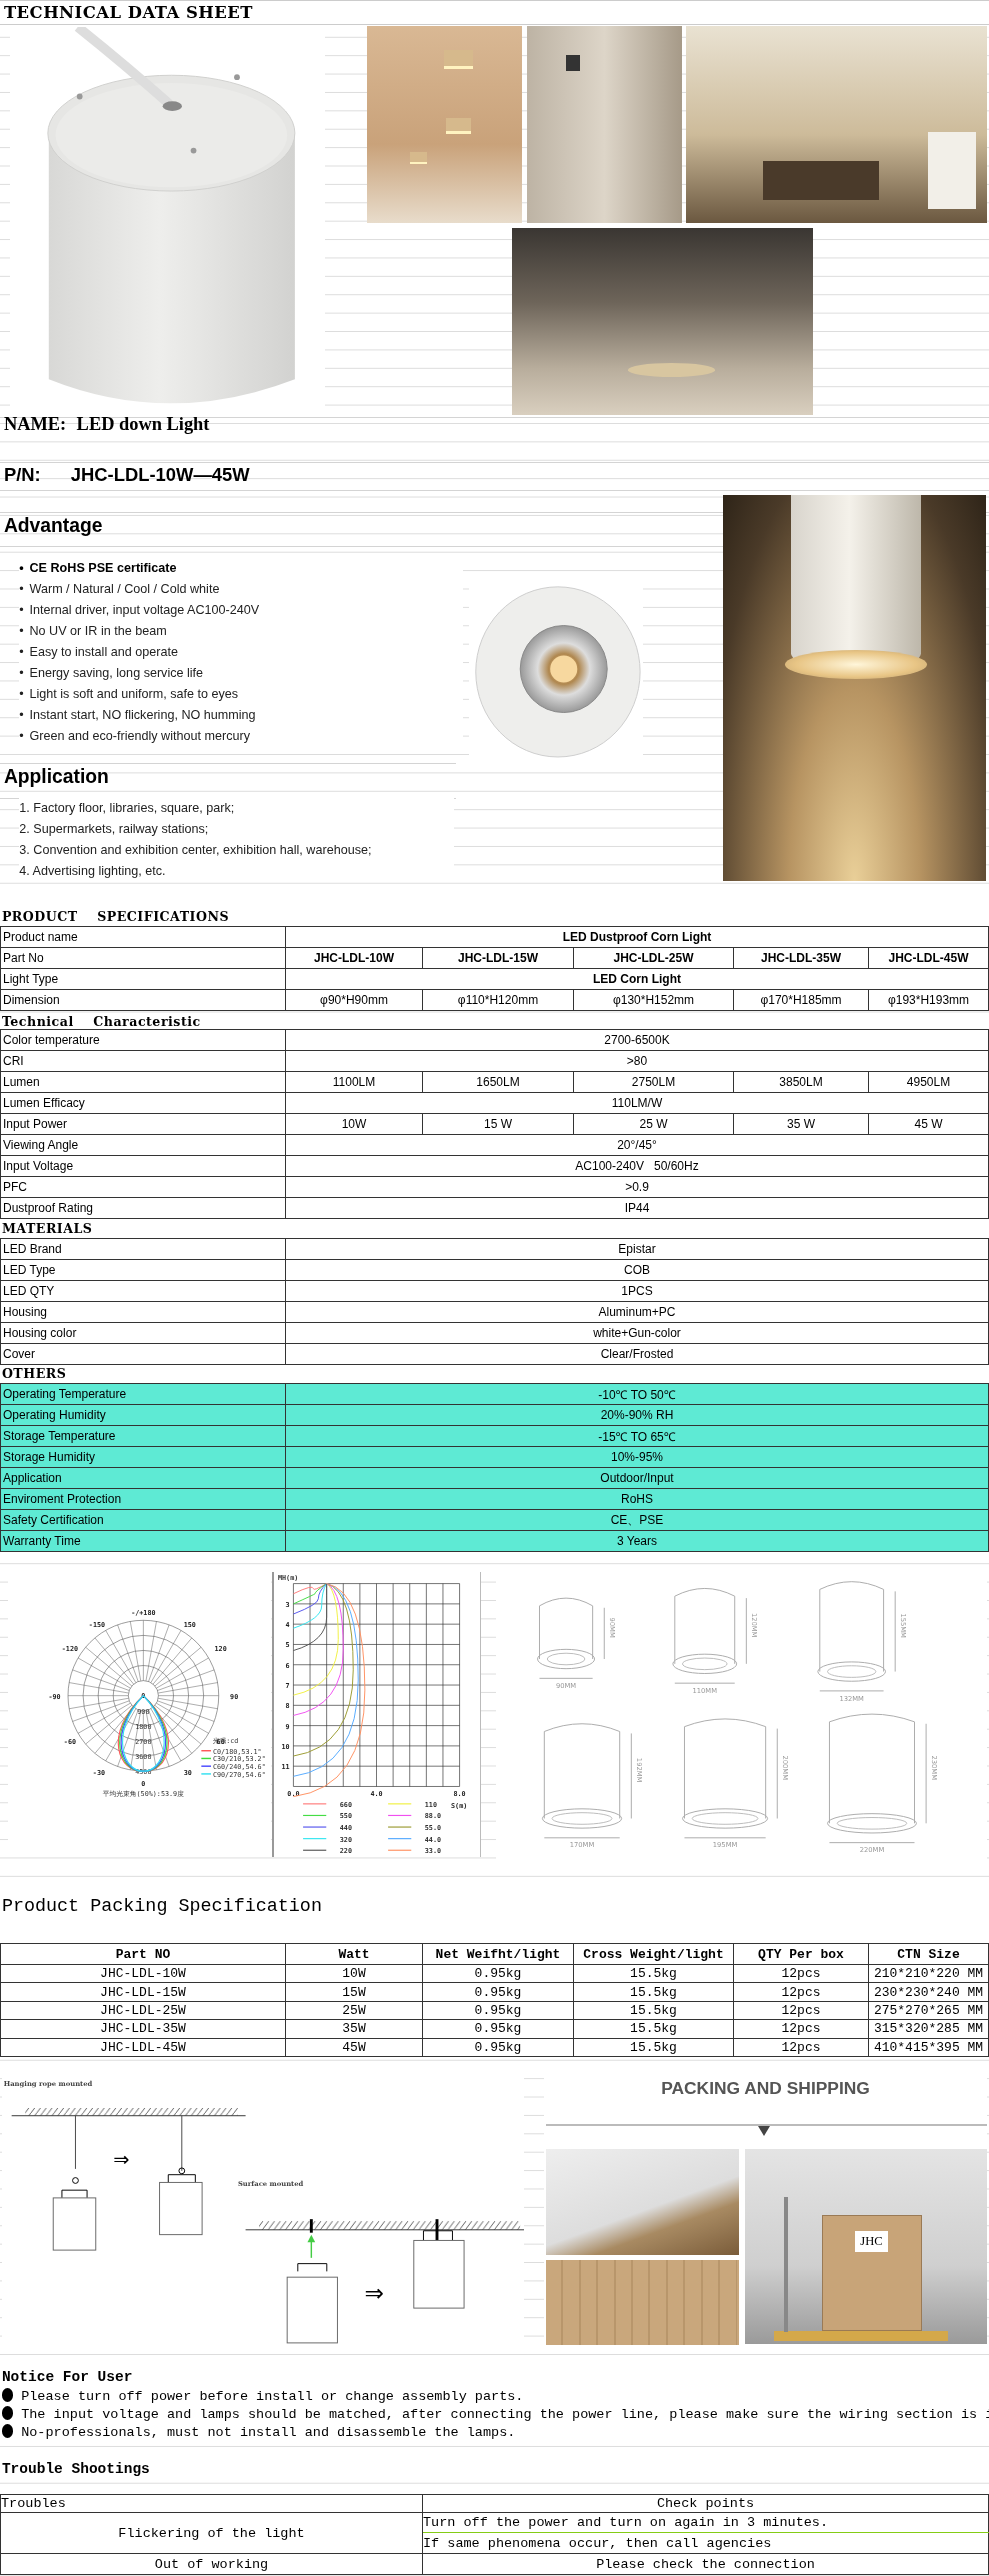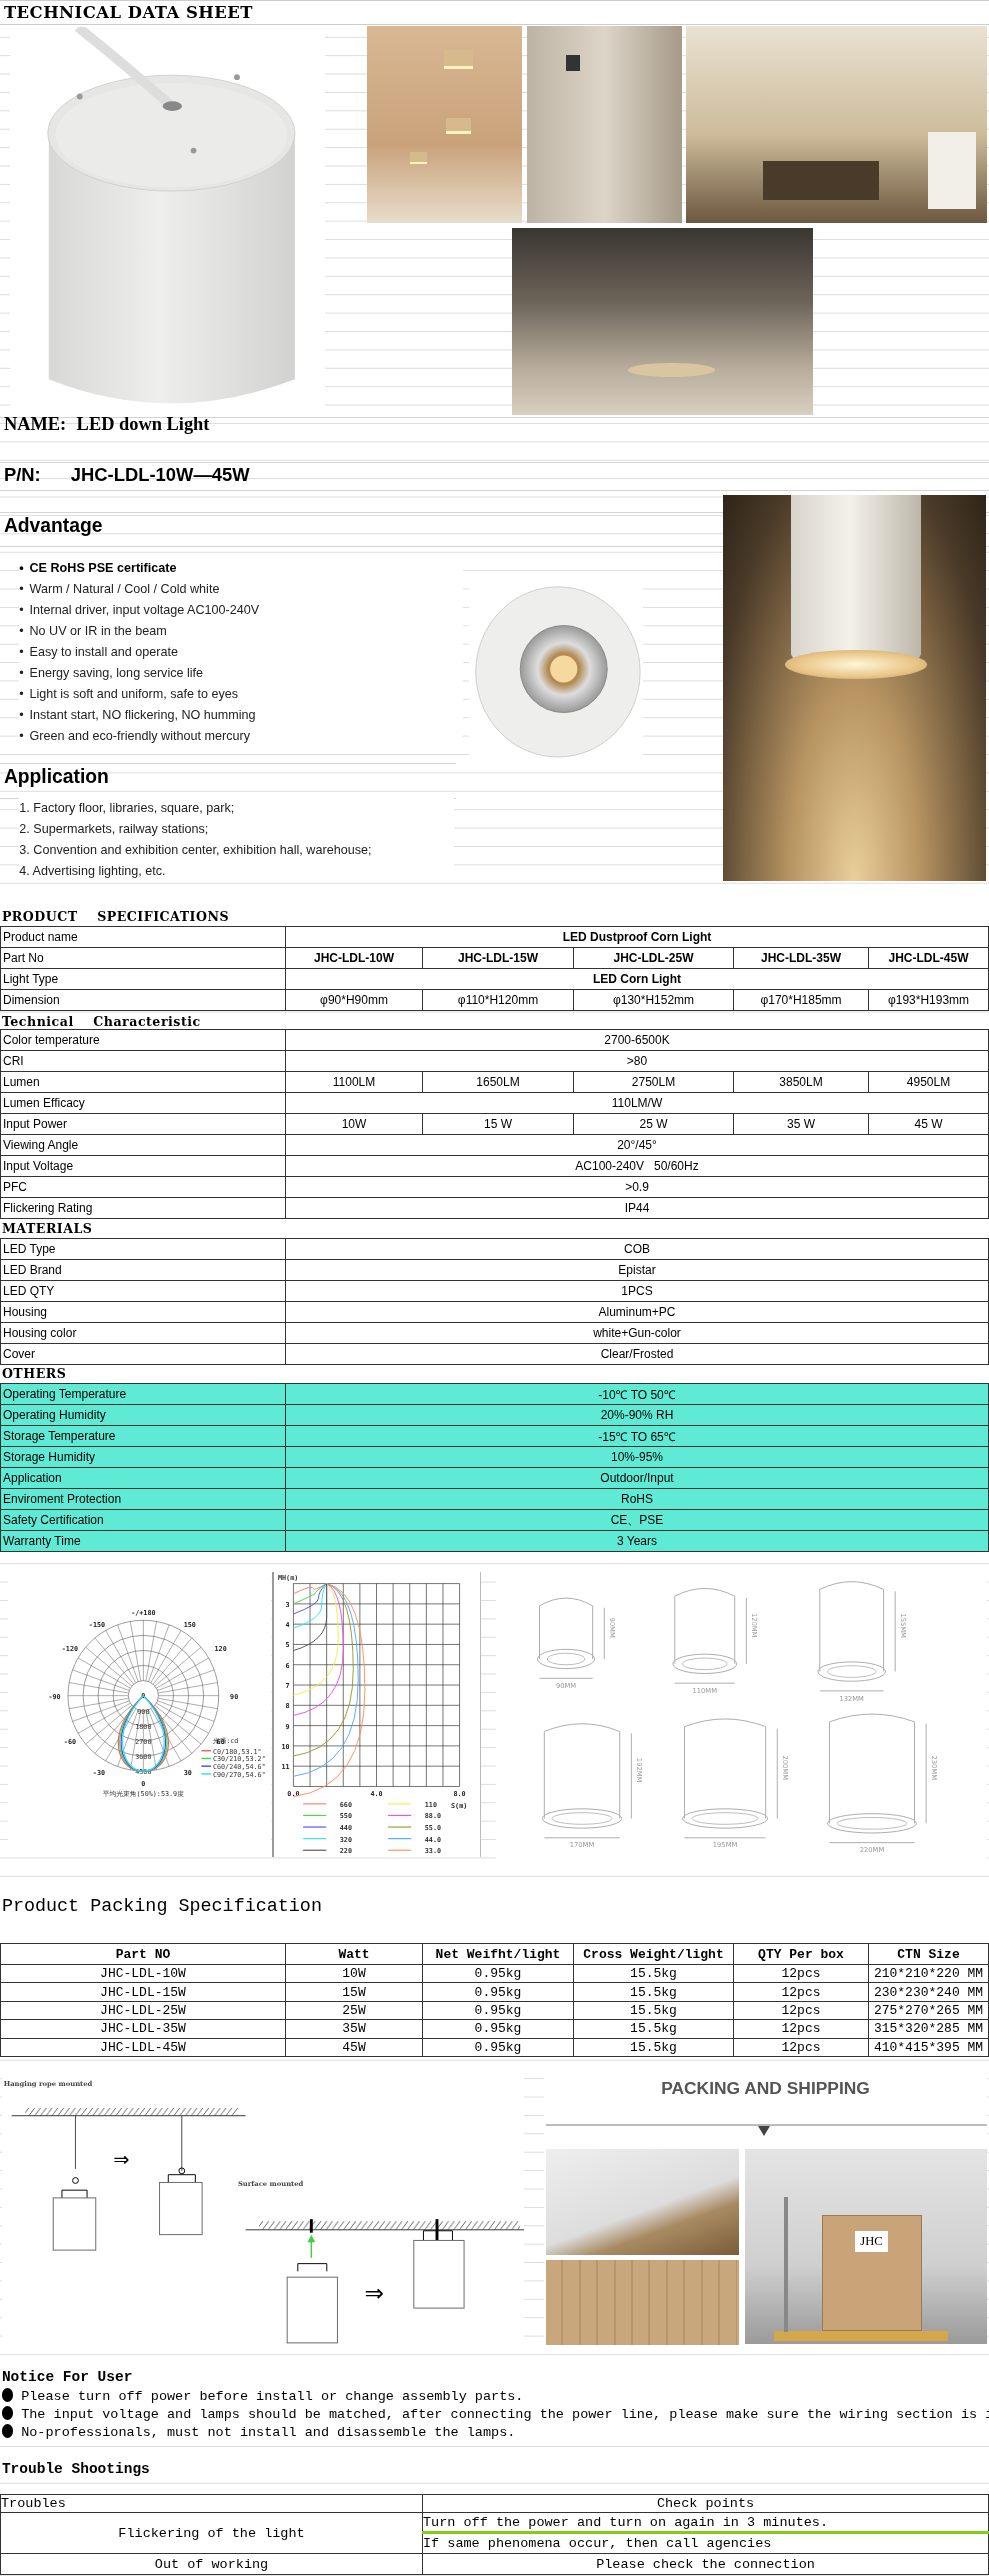--- a/index.html
+++ b/index.html
@@ -201,37 +201,37 @@
       </tr>
  <tr>
         <td class="lbl">Input Voltage</td>
         <td class="c" colspan="5" style="white-space:pre">AC100-240V   50/60Hz</td>
       </tr>
  <tr>
         <td class="lbl">PFC</td>
         <td class="c" colspan="5">&gt;0.9</td>
       </tr>
  <tr>
-        <td class="lbl">Flickering Rating</td>
+        <td class="lbl">Dustproof Rating</td>
         <td class="c" colspan="5">IP44</td>
       </tr>
 </tbody>
   </table>
 
 <div class="abs" style="left:0;top:1219px;width:989px;height:19.3px;background:#fff"></div>
 <div class="sec-h" style="top:1221px">MATERIALS</div>
 <table class="spec abs" style="left:0;top:1238px;width:989px;background:#fff">
  <tbody>
       <tr>
+        <td class="lbl">LED Brand</td>
+        <td class="c">Epistar</td>
+      </tr>
+ <tr>
         <td class="lbl">LED Type</td>
         <td class="c">COB</td>
-      </tr>
- <tr>
-        <td class="lbl">LED Brand</td>
-        <td class="c">Epistar</td>
       </tr>
  <tr>
         <td class="lbl">LED QTY</td>
         <td class="c">1PCS</td>
       </tr>
  <tr>
         <td class="lbl">Housing</td>
         <td class="c">Aluminum+PC</td>
       </tr>
  <tr>
@@ -592,21 +592,21 @@
 <div class="abs" style="left:0;top:2459px;width:989px;height:19.3px;background:#fff"></div>
 <div class="abs mono" style="left:1.9px;top:2461px;font-size:14.5px;font-weight:bold">Trouble Shootings</div>
 <table class="trouble abs" style="left:0;top:2494px;width:989px;background:#fff">
  <tbody>
       <tr>
         <td style="width:422px;text-align:left;height:18.4px">Troubles</td>
         <td style="text-align:center">Check points</td>
       </tr>
  <tr>
         <td rowspan="2" style="text-align:center">Flickering of the light</td>
-        <td style="height:20px;border-bottom:3px solid #84cc16">Turn off the power and turn on again in 3 minutes.</td>
+        <td style="height:20px;border-bottom:1px solid #84cc16">Turn off the power and turn on again in 3 minutes.</td>
       </tr>
  <tr>
         <td style="height:21px">If same phenomena occur, then call agencies</td>
       </tr>
  <tr>
         <td style="text-align:center;height:21px">Out of working</td>
         <td style="text-align:center">Please check the connection</td>
       </tr>
 </tbody>
   </table>

